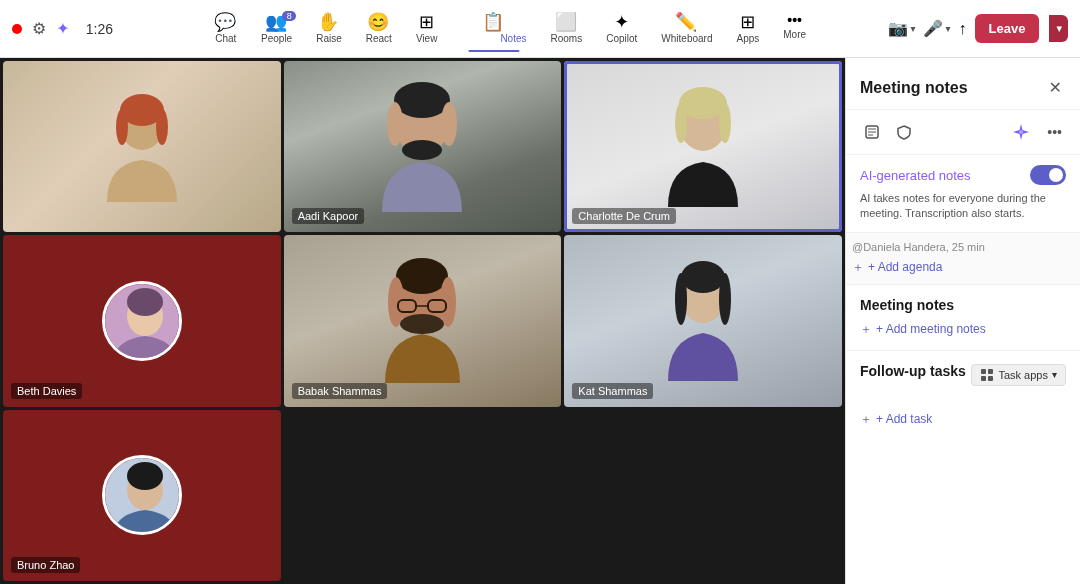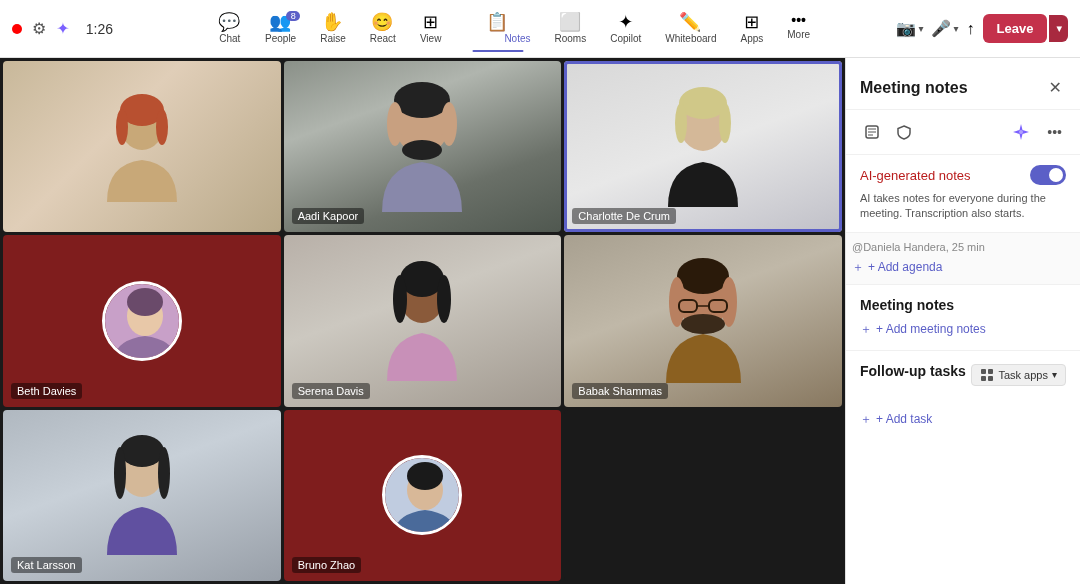--- a/index.html
+++ b/index.html
@@ -239,21 +239,21 @@
     }
     .ai-notes-header {
       display: flex;
       align-items: center;
       justify-content: space-between;
       margin-bottom: 6px;
     }
     .ai-notes-label {
       font-size: 13px;
       font-weight: 500;
-      color: #b91c1c;
+      color: #8b5cf6;
     }
     
     .toggle {
       width: 36px;
       height: 20px;
       background: #5b5fc7;
       border-radius: 10px;
       position: relative;
       cursor: pointer;
     }
@@ -405,21 +405,21 @@
       <span style="font-size:16px;">📷</span>
       <span style="font-size:10px;color:#555;">▾</span>
     </div>
     <div class="cam-control">
       <span style="font-size:16px;">🎤</span>
       <span style="font-size:10px;color:#555;">▾</span>
     </div>
     <div class="cam-control">
       <span style="font-size:16px;">↑</span>
     </div>
-    <div style="display:flex;align-items:center;gap:0;justify-content:space-between;">
+    <div style="display:flex;align-items:center;gap:8px;justify-content:space-between;">
       <button class="leave-btn">Leave</button>
       <button class="leave-chevron">▾</button>
     </div>
   </div>
 </div>
 
 <div class="main-content">
 
   <div class="video-grid">
 
@@ -472,33 +472,20 @@
         <svg width="80" height="80" viewBox="0 0 80 80">
           <rect width="80" height="80" fill="#c8a0c8"></rect>
           <ellipse cx="40" cy="32" rx="18" ry="20" fill="#e8c8a8"></ellipse>
           <path d="M8 80 Q8 56 40 52 Q72 56 72 80Z" fill="#9070a0"></path>
           <ellipse cx="40" cy="18" rx="18" ry="14" fill="#6a4a6a"></ellipse>
         </svg>
       </div>
       <span class="participant-name">Beth Davies</span>
     </div>
 
-    <div class="video-cell" style="background: linear-gradient(160deg, #b8b0a8 0%, #ccc8c0 40%, #a0988e 100%);">
-      <div style="width:100%;height:100%;display:flex;align-items:center;justify-content:center;">
-        <svg width="80" height="120" viewBox="0 0 80 120">
-          <ellipse cx="40" cy="36" rx="22" ry="26" fill="#8a5a3a"></ellipse>
-          <path d="M5 120 Q5 78 40 72 Q75 78 75 120Z" fill="#c890b8"></path>
-
-          <ellipse cx="40" cy="18" rx="22" ry="18" fill="#1a1a1a"></ellipse>
-          <ellipse cx="18" cy="38" rx="7" ry="24" fill="#1a1a1a"></ellipse>
-          <ellipse cx="62" cy="38" rx="7" ry="24" fill="#1a1a1a"></ellipse>
-        </svg>
-      </div>
-      <span class="participant-name">Serena Davis</span>
-    </div>
 
     <div class="video-cell" style="background: linear-gradient(160deg, #a8a090 0%, #c0b8a8 40%, #887860 100%);">
       <div style="width:100%;height:100%;display:flex;align-items:center;justify-content:center;">
         <svg width="85" height="125" viewBox="0 0 85 125">
           <ellipse cx="42" cy="40" rx="26" ry="30" fill="#b88060"></ellipse>
           <path d="M5 125 Q5 82 42 76 Q80 82 80 125Z" fill="#8b6020"></path>
 
           <ellipse cx="42" cy="18" rx="26" ry="18" fill="#2a1a0a"></ellipse>
           <ellipse cx="16" cy="44" rx="8" ry="25" fill="#b88060"></ellipse>
           <ellipse cx="68" cy="44" rx="8" ry="25" fill="#b88060"></ellipse>
@@ -516,21 +503,21 @@
       <div style="width:100%;height:100%;display:flex;align-items:center;justify-content:center;">
         <svg width="80" height="120" viewBox="0 0 80 120">
           <ellipse cx="40" cy="36" rx="22" ry="26" fill="#d4b898"></ellipse>
           <path d="M5 120 Q5 78 40 72 Q75 78 75 120Z" fill="#6050a0"></path>
 
           <ellipse cx="40" cy="16" rx="22" ry="16" fill="#222"></ellipse>
           <ellipse cx="18" cy="38" rx="6" ry="26" fill="#222"></ellipse>
           <ellipse cx="62" cy="38" rx="6" ry="26" fill="#222"></ellipse>
         </svg>
       </div>
-      <span class="participant-name">Kat Larsson</span>
+      <span class="participant-name">Kat Shammas</span>
     </div>
 
     <div class="video-cell avatar-cell">
       <div class="avatar-circle">
         <svg width="80" height="80" viewBox="0 0 80 80">
           <rect width="80" height="80" fill="#c0cce0"></rect>
           <ellipse cx="40" cy="32" rx="18" ry="20" fill="#d8b898"></ellipse>
           <path d="M8 80 Q8 56 40 52 Q72 56 72 80Z" fill="#4a6a9a"></path>
           <ellipse cx="40" cy="18" rx="18" ry="14" fill="#1a1a1a"></ellipse>
         </svg>

